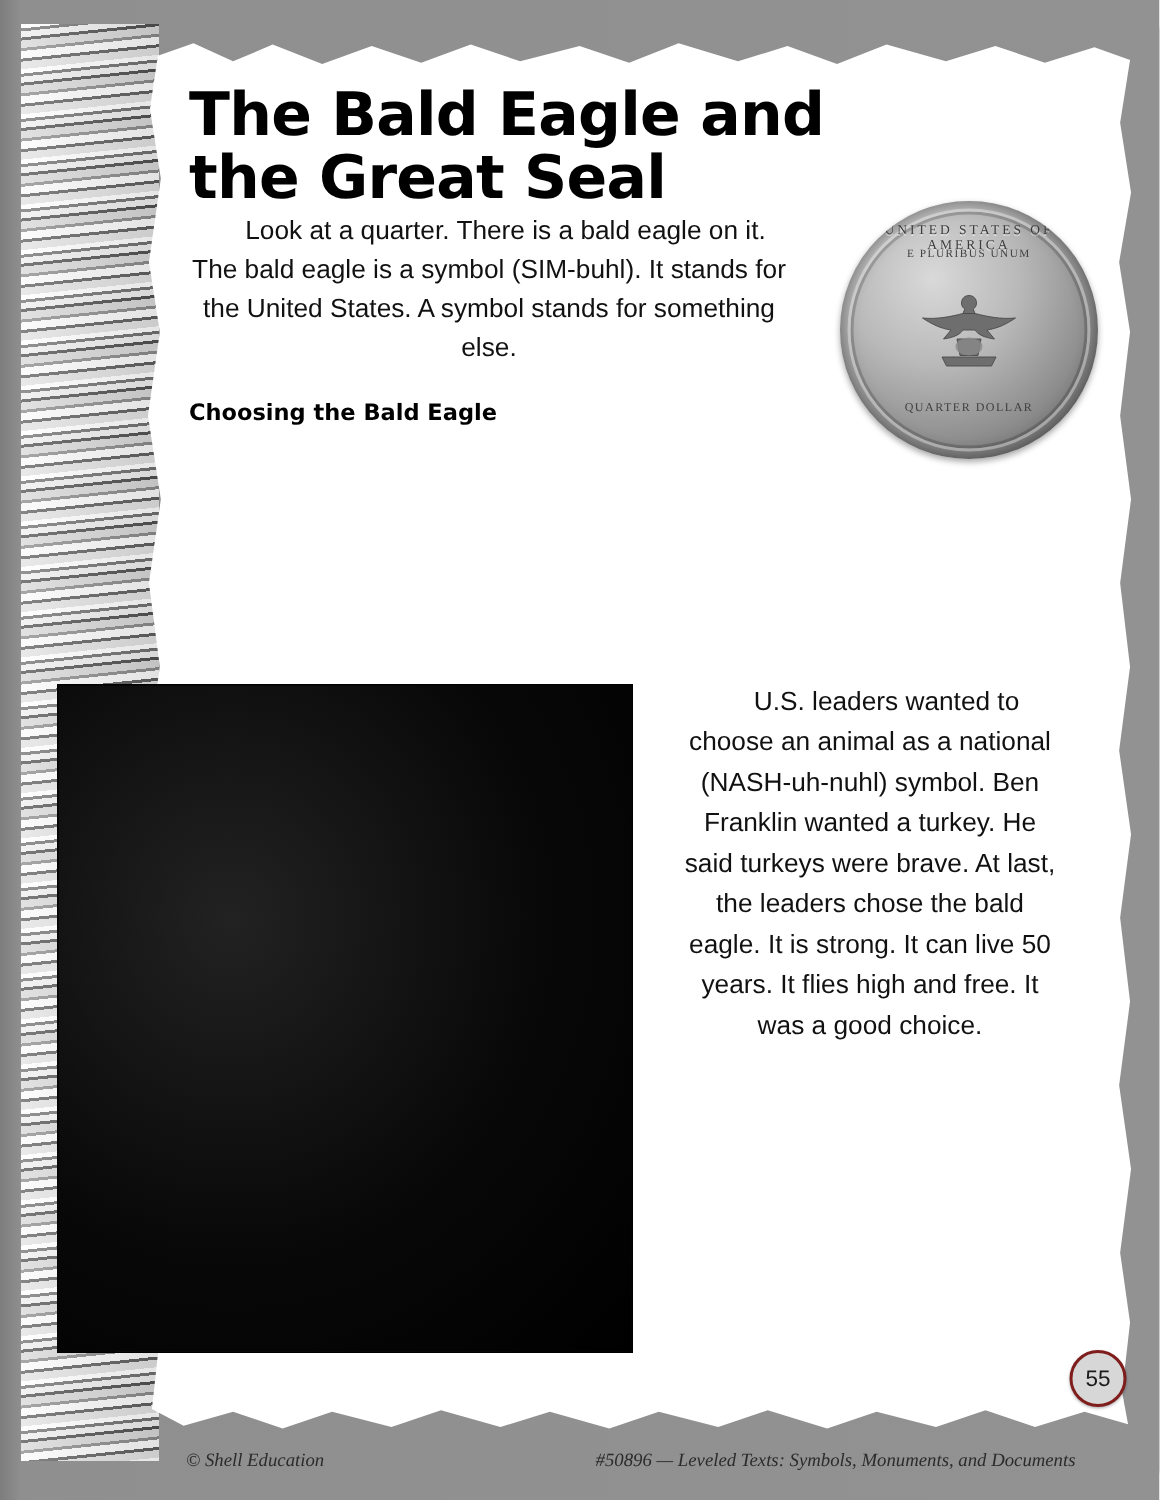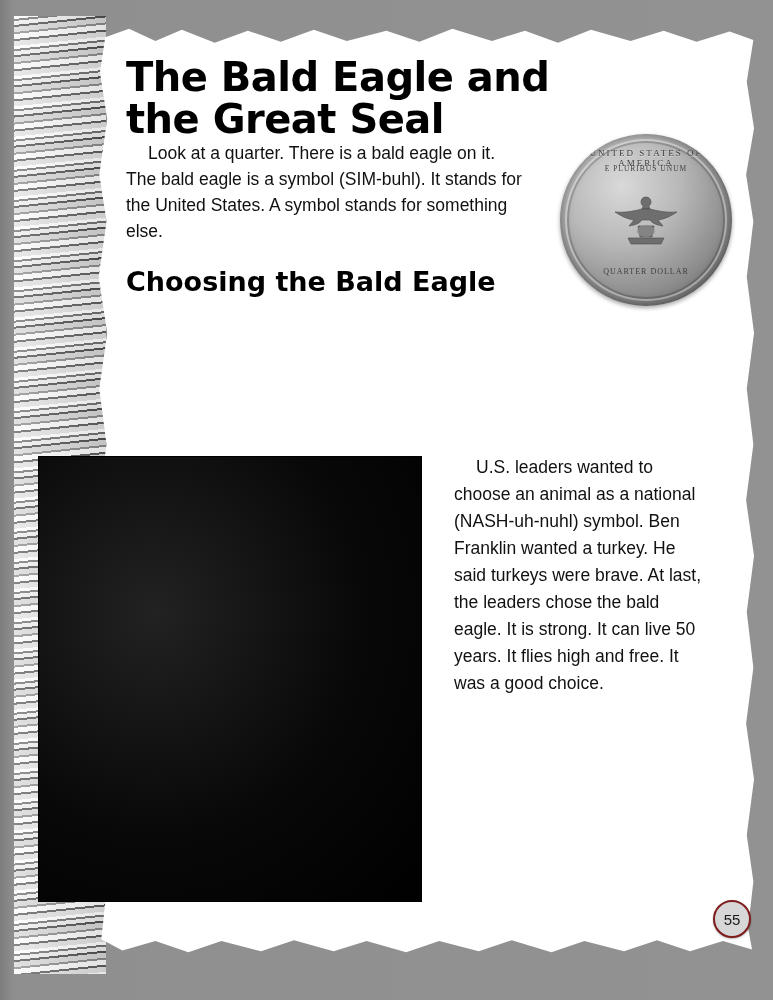--- a/index.html
+++ b/index.html
@@ -100,33 +100,33 @@
     line-height: 42px;
     letter-spacing: -0.5px;
     color: #000;
     margin: 0;
     width: 470px;
   }
 
   .subhead {
     font-family: "DejaVu Sans", sans-serif;
     font-weight: bold;
-    font-size: 27px;
+    font-size: 15px;
     color: #000;
     margin: 22px 0 8px 0;
   }
 
   p.body {
     font-family: "Liberation Sans", sans-serif;
     font-size: 17.5px;
     line-height: 26px;
     color: #111;
     margin: 0;
   }
-  .indent { text-indent: 22px; }
+  .indent { text-indent: 22px; text-align: center; }
 
   .intro {
     width: 400px;
     margin-top: 18px;
   }
 
   .full {
     width: 556px;
     margin-top: 10px;
   }
@@ -352,14 +352,18 @@
     </div>
 
     <div class="rightcol">
       <p class="body indent">U.S. leaders wanted to choose an animal as a national (NASH-uh-nuhl) symbol.  Ben Franklin wanted a turkey.  He said turkeys were brave.  At last, the leaders chose the bald eagle.  It is strong.  It can live 50 years.  It flies high and free.  It was a good choice.</p>
     </div>
 
   </div>
 
   <div class="pagenum">55</div>
 
+  <div class="footer">
+    <span class="left">© Shell Education</span>
+    <span class="right">#50896 — Leveled Texts: Symbols, Monuments, and Documents</span>
+  </div>
 
 </div>
 
 </body></html>

